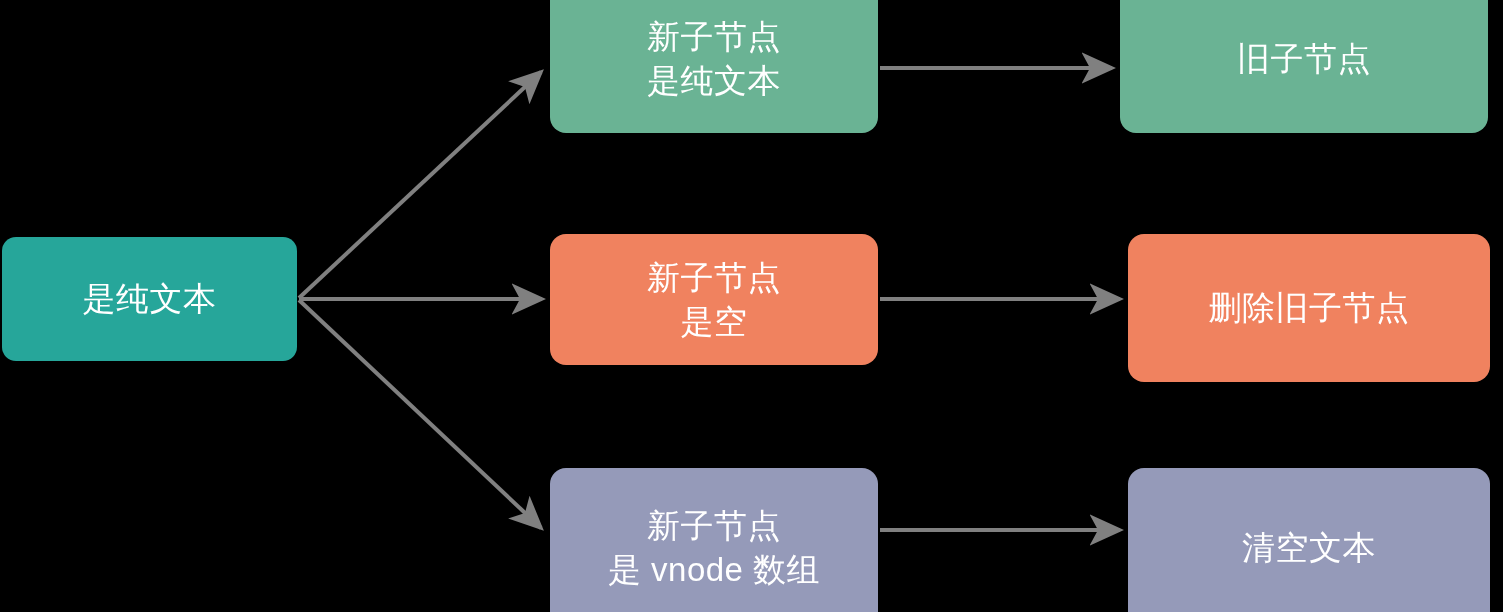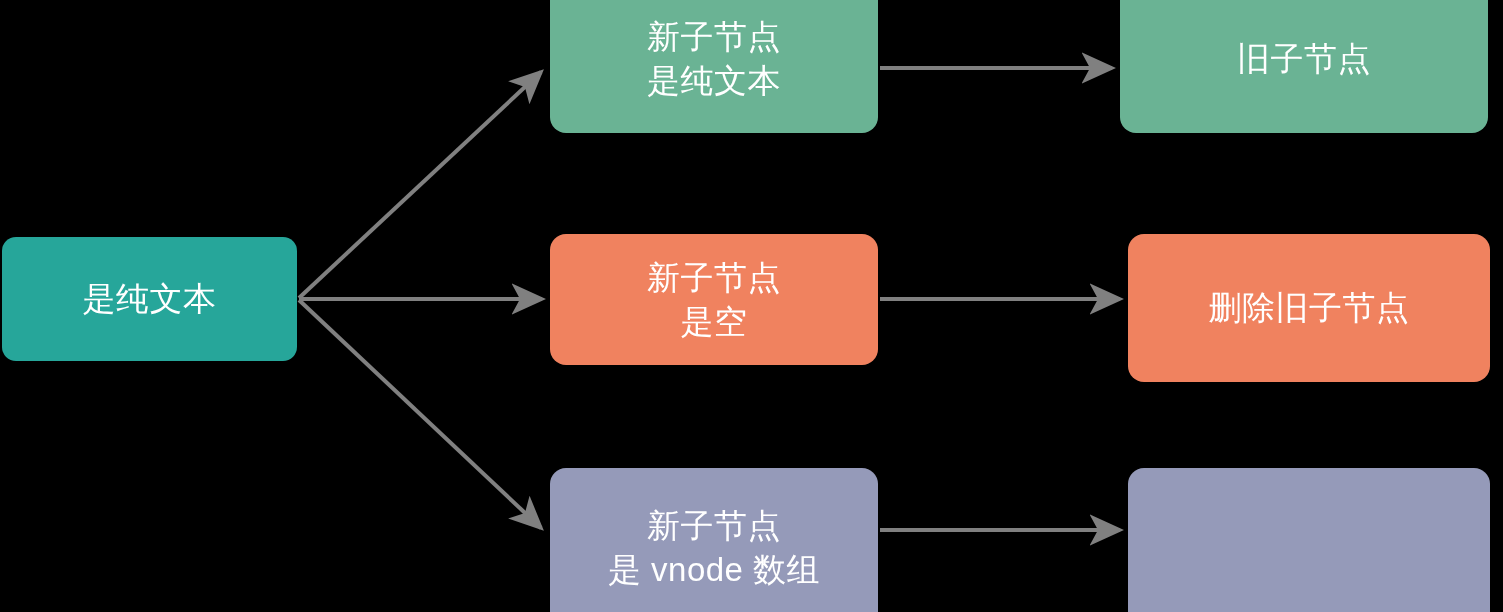--- a/index.html
+++ b/index.html
@@ -97,15 +97,16 @@
 
   <div class="node" id="node-out-1" style="background: rgb(106, 179, 148);">
     <span class="line">旧子节点</span>
   </div>
 
   <div class="node" id="node-out-2" style="background: rgb(240, 130, 95);">
     <span class="line">删除旧子节点</span>
   </div>
 
   <div class="node" id="node-out-3" style="background: rgb(149, 154, 185);">
+    <span class="line">清空文本</span>
   </div>
 
 </div>
 
 </body></html>

